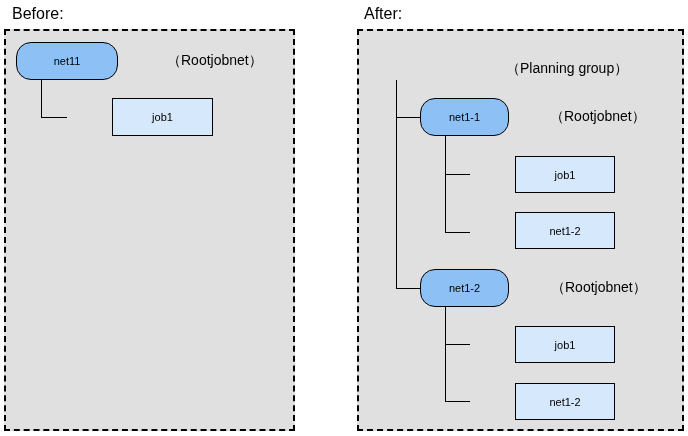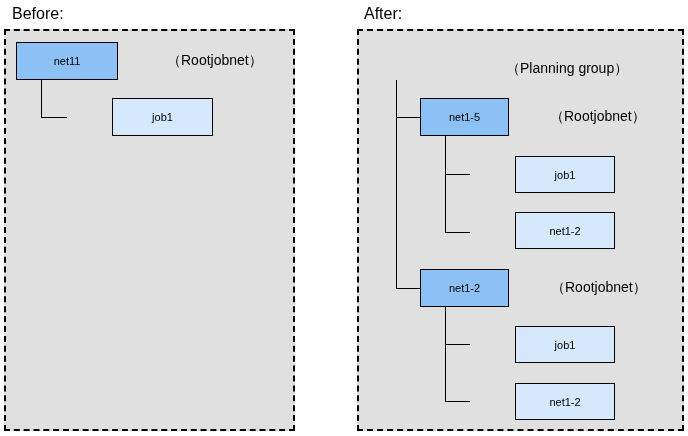--- a/index.html
+++ b/index.html
@@ -34,21 +34,21 @@
   .node {
     position: absolute;
     box-sizing: border-box;
     border: 1px solid #000000;
     display: flex;
     align-items: center;
     justify-content: center;
     font-size: 11px;
     white-space: nowrap;
   }
-  .node.blue  { background: var(--rootjobnet_blue, #8dc1f5); }
+  .node.blue  { background: var(--rootjobnet_blue, #8dc1f5); border-radius: 15px; }
   .node.pink  { background: var(--planning_pink, #ff9c9c); }
   .node.light { background: var(--job_light, #d6e8fc); margin-left: 45px; }
   .annotation {
     position: absolute;
     display: flex;
     align-items: center;
     height: 38px;
     font-size: 14px;
     white-space: nowrap;
   }
@@ -112,21 +112,21 @@
   <div class="v-line l-n11-v"></div>
   <div class="h-line l-n11-h1"></div>
   <div class="h-line l-n11-h2"></div>
   <div class="v-line l-n12-v"></div>
   <div class="h-line l-n12-h1"></div>
   <div class="h-line l-n12-h2"></div>
 
   <div class="annotation a-planning">（Planning group）</div>
 
   <div class="node blue n-net1-1">
-    <span>net1-5</span>
+    <span>net1-1</span>
   </div>
   <div class="annotation a-root1">（Rootjobnet）</div>
   <div class="node light n-job1a">
     <span>job1</span>
   </div>
   <div class="node light n-net12a">
     <span>net1-2</span>
   </div>
 
   <div class="node blue n-net1-2">

